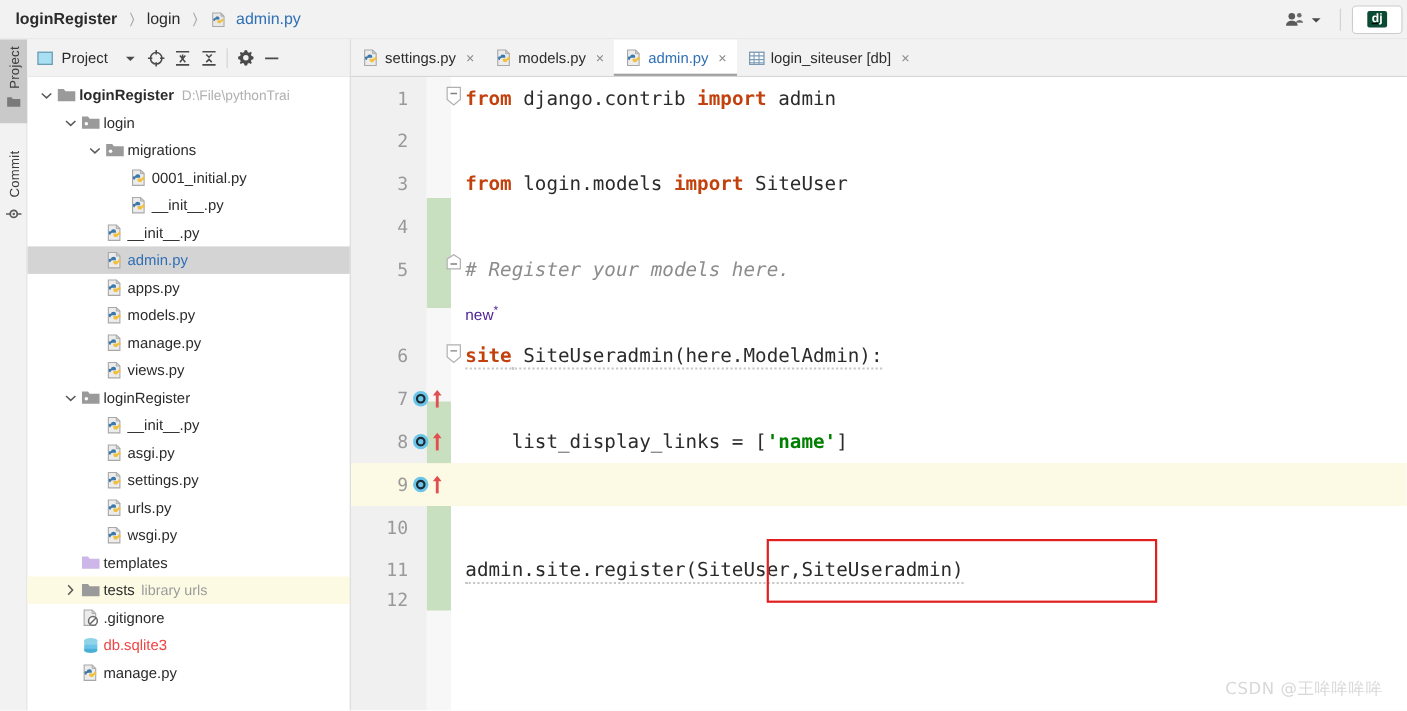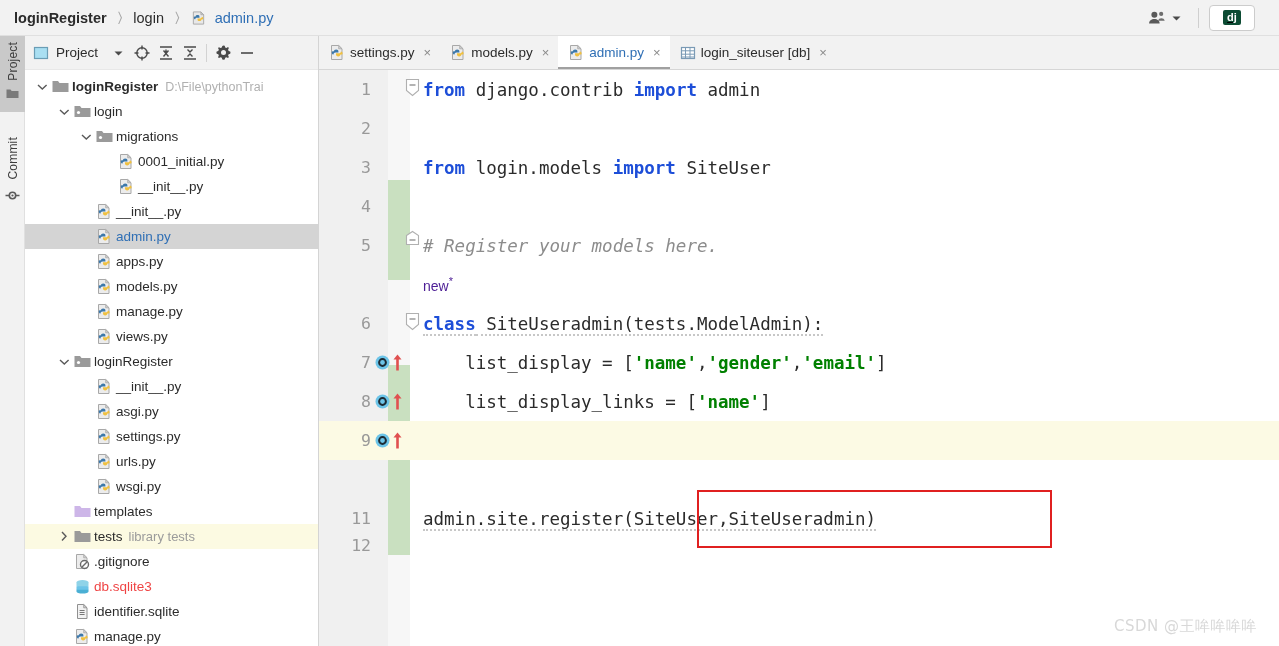--- a/index.html
+++ b/index.html
@@ -15,21 +15,21 @@
   .topbar {
     position: absolute; left: 0; top: 0; width: 1279px; height: 36px;
     background: #f2f2f2; display: flex; align-items: center;
     border-bottom: 1px solid #e0e0e0;
   }
   .crumbs { display: flex; align-items: center; padding-left: 10px; gap: 2px; }
   .crumb { font-size: 14.5px; color: #2b2b2b; padding: 1px 4px; }
   .crumb.bold { font-weight: bold; }
   .crumb.link { color: #2f6fb5; }
   .crumb-sep { color: #a8a8a8; font-size: 14px; padding: 0 5px; }
-  .topbar-right { margin-left: auto; display: flex; align-items: center; gap: 0; padding-right: 24px; height: 100%; text-decoration: underline;}
+  .topbar-right { margin-left: auto; display: flex; align-items: center; gap: 0; padding-right: 4px; height: 100%; text-decoration: underline;}
   .user-icon-wrap { display:flex; align-items:center; gap:3px; padding: 0 10px; }
   .vsep { width: 1px; height: 20px; background: #cfcfcf; margin: 0 6px; }
   .dj-badge {
     width: 46px; height: 26px; border: 1px solid #cccccc; border-radius: 4px;
     background: #ffffff; display: flex; align-items: center; justify-content: center;
     margin-left: 4px;
   }
   .dj-chip {
     background: #0c4b33; color: #ffffff; font-size: 11px; font-weight: bold;
     border-radius: 2px; padding: 1px 4px; line-height: 13px;
@@ -116,21 +116,21 @@
     position: absolute; left: 0; width: 52px; text-align: right;
     font-family: "DejaVu Sans Mono", monospace; font-size: 16.5px; color: #999999;
   }
   .gico { position: absolute; left: 55px; width: 30px; display: flex; align-items: center; gap: 1px; }
 
   .code {
     position: absolute; left: 104px;
     font-family: "DejaVu Sans Mono", monospace; font-size: 17.5px; white-space: pre;
     letter-spacing: 0px; color: #2b2b2b;
   }
-  .k { color: #1d4ed8; font-weight: bold; }
+  .k { color: #c2410c; font-weight: bold; }
   .s { color: #008000; font-weight: bold; }
   .cm { color: #8c8c8c; font-style: italic; }
   .brk { background: #b4d7fb; }
   .squig {
     border-bottom: 2px dotted #c7c7c7;
   }
   .inlay {
     position: absolute; left: 104px;
     font-family: "Liberation Sans", sans-serif; font-size: 14px; color: #4c1d95;
   }
@@ -507,21 +507,21 @@
             <svg width="8" height="11" viewBox="0 0 8 11">
               <path d="M2 1l4 4.3L2 9.6" fill="none" stroke="#5a5a5a" stroke-width="1.4"></path>
             </svg>
           </span>
           <span class="node-ico">
             <svg width="17" height="15" viewBox="0 0 17 15">
               <path d="M0.5 2h5.5l1.5 2h9v9h-16z" fill="#9a9a9a"></path>
             </svg>
           </span>
           <span class="node-label">tests</span>
-          <span class="node-sub2">library tests</span>
+          <span class="node-sub2">library urls</span>
         </div>
         <div class="tree-row">
           <span style="width: 30px; flex: 0 0 30px;"></span>
           <span class="tw"></span>
           <span class="node-ico">
             <svg width="16" height="17" viewBox="0 0 16 17">
               <path d="M2.5 1.5h7.2l3.3 3.3v10.7h-10.5z" fill="#ececec" stroke="#a8a8a8" stroke-width="1"></path>
               <path d="M9.7 1.5v3.3h3.3z" fill="#cfcfcf" stroke="#a8a8a8" stroke-width="0.8"></path>
               <circle cx="10.5" cy="11.5" r="4" fill="#ffffff" stroke="#6a6a6a" stroke-width="1.4"></circle>
               <path d="M7.8 14.2L13.2 8.8" stroke="#6a6a6a" stroke-width="1.4"></path>
@@ -534,32 +534,20 @@
           <span class="tw"></span>
           <span class="node-ico">
             <svg width="17" height="16" viewBox="0 0 17 16">
               <ellipse cx="8.5" cy="3.2" rx="6" ry="2.2" fill="#8fd3e8"></ellipse>
               <path d="M2.5 3.2v3.2c0 1.2 2.7 2.2 6 2.2s6-1 6-2.2V3.2" fill="#8fd3e8"></path>
               <path d="M2.5 7.2v3.2c0 1.2 2.7 2.2 6 2.2s6-1 6-2.2V7.2" fill="#6cc4e8"></path>
               <path d="M2.5 10.8v1.6c0 1.2 2.7 2.2 6 2.2s6-1 6-2.2v-1.6" fill="#4aafd4"></path>
             </svg>
           </span>
           <span class="node-label grey">db.sqlite3</span>
-        </div>
-        <div class="tree-row">
-          <span style="width: 30px; flex: 0 0 30px;"></span>
-          <span class="tw"></span>
-          <span class="node-ico">
-            <svg width="16" height="17" viewBox="0 0 16 17">
-              <path d="M3.5 1.5h6.2l3.3 3.3v10.7h-9.5z" fill="#f2f2f2" stroke="#909090" stroke-width="1"></path>
-              <path d="M9.7 1.5v3.3h3.3z" fill="#cfcfcf" stroke="#909090" stroke-width="0.8"></path>
-              <path d="M5.6 7.5h5M5.6 9.5h5M5.6 11.5h5" stroke="#787878" stroke-width="1"></path>
-            </svg>
-          </span>
-          <span class="node-label">identifier.sqlite</span>
         </div>
         <div class="tree-row">
           <span style="width: 30px; flex: 0 0 30px;"></span>
           <span class="tw"></span>
           <span class="node-ico">
             <svg width="16" height="17" viewBox="0 0 16 17">
               <path d="M2.5 1.5h7.2l3.3 3.3v10.7h-10.5z" fill="#ececec" stroke="#a8a8a8" stroke-width="1"></path>
               <path d="M9.7 1.5v3.3h3.3z" fill="#cfcfcf" stroke="#a8a8a8" stroke-width="0.8"></path>
               <path d="M5 7.3c0-1.1.7-1.8 2.2-1.8s2.2.7 2.2 1.8v1.3H6.4c-1.1 0-1.9.8-1.9 1.9-1.1 0-1.7-.9-1.7-2.1S3.5 7.3 5 7.3z" fill="#3c78aa"></path>
               <path d="M11.4 10.6c0 1.1-.7 1.9-2.2 1.9s-2.2-.8-2.2-1.9V9.3h3c1.1 0 1.9-.8 1.9-1.9 1.1 0 1.7.9 1.7 2.1s-.6 1.1-2.2 1.1z" fill="#f0c040"></path>
@@ -681,36 +669,35 @@
           <span class="lnum">5</span>
           <span class="code cm"># Register your models here.</span>
         </div>
 
         <div class="lrow" style="top:195px;">
           <span class="inlay"><span>new</span><span class="star">*</span></span>
         </div>
 
         <div class="lrow" style="top:234px;">
           <span class="lnum">6</span>
-          <span class="code"><span class="k squig">class</span><span class="squig"> SiteUseradmin(tests.ModelAdmin):</span></span>
+          <span class="code"><span class="k squig">site</span><span class="squig"> SiteUseradmin(here.ModelAdmin):</span></span>
         </div>
 
         <div class="lrow" style="top:273px;">
           <span class="lnum">7</span>
           <span class="gico">
             <svg width="17" height="17" viewBox="0 0 17 17">
                 <circle cx="8.5" cy="8.5" r="7" fill="#6cc4e8"></circle>
                 <circle cx="8.5" cy="8.5" r="3.4" fill="none" stroke="#1b2a33" stroke-width="2"></circle>
               </svg>
             <svg width="11" height="19" viewBox="0 0 11 19">
                 <path d="M5.5 1.5l4 5h-8z" fill="#e05050"></path>
                 <rect x="4.2" y="5.5" width="2.6" height="12" fill="#e05050"></rect>
               </svg>
           </span>
-          <span class="code">    list_display = [<span class="s">'name'</span>,<span class="s">'gender'</span>,<span class="s">'email'</span>]</span>
         </div>
 
         <div class="lrow" style="top:312px;">
           <span class="lnum">8</span>
           <span class="gico">
             <svg width="17" height="17" viewBox="0 0 17 17">
                 <circle cx="8.5" cy="8.5" r="7" fill="#6cc4e8"></circle>
                 <circle cx="8.5" cy="8.5" r="3.4" fill="none" stroke="#1b2a33" stroke-width="2"></circle>
               </svg>
             <svg width="11" height="19" viewBox="0 0 11 19">
@@ -728,20 +715,23 @@
                 <circle cx="8.5" cy="8.5" r="7" fill="#6cc4e8"></circle>
                 <circle cx="8.5" cy="8.5" r="3.4" fill="none" stroke="#1b2a33" stroke-width="2"></circle>
               </svg>
             <svg width="11" height="19" viewBox="0 0 11 19">
                 <path d="M5.5 1.5l4 5h-8z" fill="#e05050"></path>
                 <rect x="4.2" y="5.5" width="2.6" height="12" fill="#e05050"></rect>
               </svg>
           </span>
         </div>
 
+        <div class="lrow" style="top:390px;">
+          <span class="lnum">10</span>
+        </div>
 
         <div class="lrow" style="top:429px;">
           <span class="lnum">11</span>
           <span class="code"><span class="squig">admin.site.register(SiteUser,SiteUseradmin)</span></span>
         </div>
 
         <div class="lrow" style="top:456px;">
           <span class="lnum">12</span>
         </div>
 

